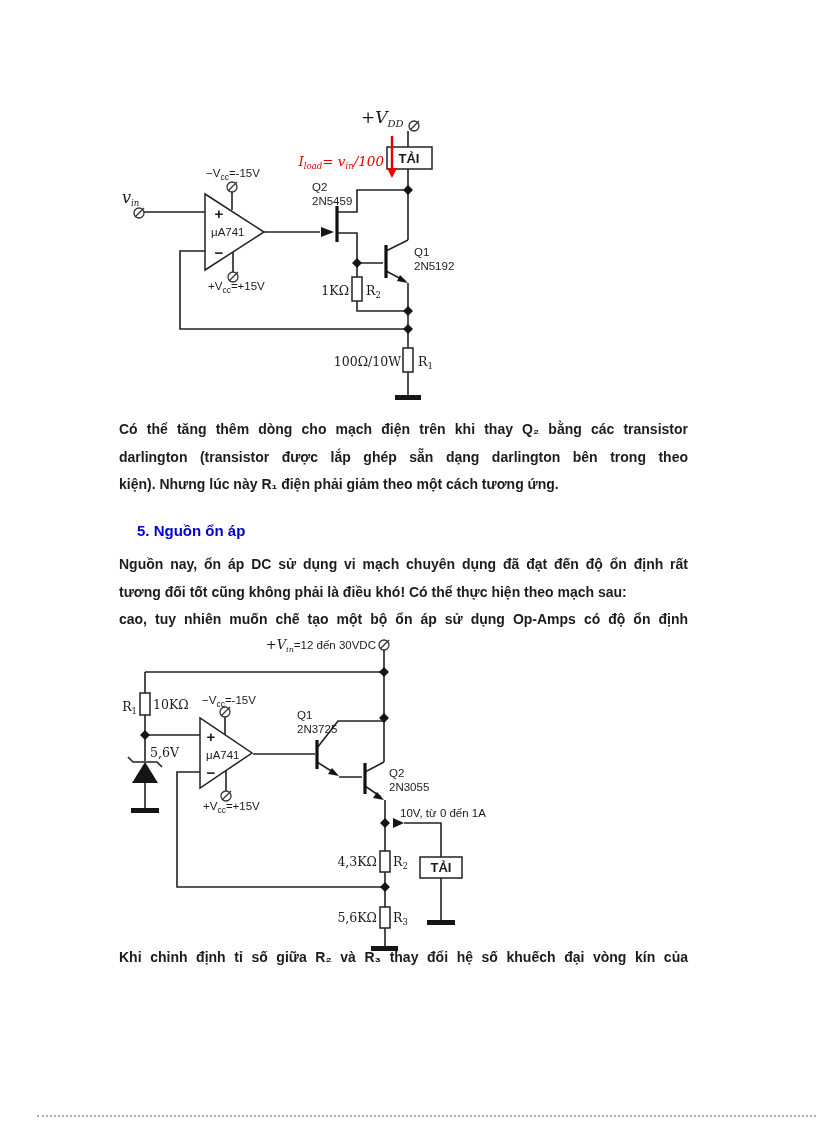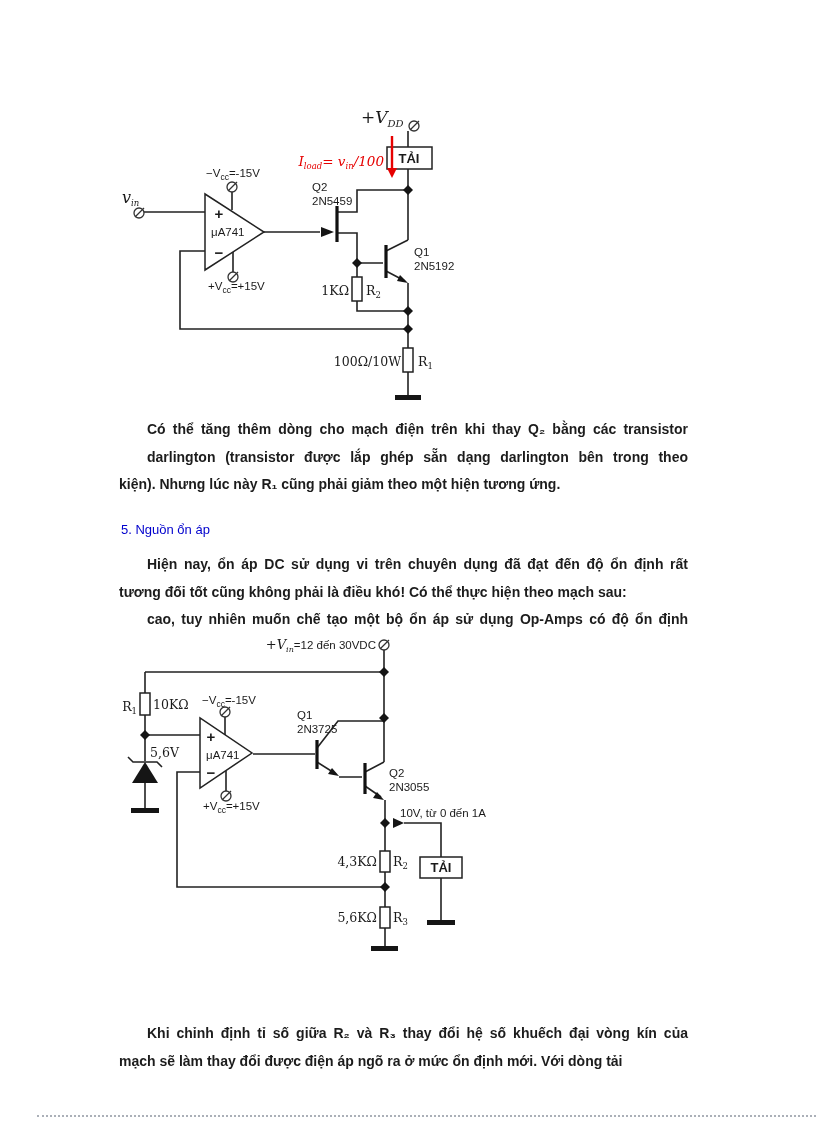--- a/index.html
+++ b/index.html
@@ -17,22 +17,22 @@
   .lblb{font-family:"Liberation Sans","DejaVu Sans",sans-serif;font-size:13px;font-weight:bold;}
   .ser{font-family:"DejaVu Serif",serif;font-size:12.5px;}
   .seri{font-family:"DejaVu Serif",serif;font-style:italic;}
   .vbig{font-size:17px;}
   .vmed{font-size:13px;}
   .sub{font-size:8.5px;}
   .plusminus{font-size:15px;font-weight:bold;}
   .red{fill:#e60000;}
   .redstroke{stroke:#e60000;stroke-width:2.4;fill:none;}
   .para{position:absolute;left:119px;width:569px;font-size:14px;font-weight:bold;color:#1c1c1c;line-height:27.5px;}
-  .para .fill{text-align:justify;text-align-last:justify;margin-left:28px;}
-  .heading{position:absolute;left:121px;font-size:13px;font-weight:normal;}
+  .para .fill{text-align:justify;text-align-last:justify;}
+  .heading{position:absolute;left:137px;font-size:15px;font-weight:bold;}
   .footer-dots{position:absolute;left:37px;top:1115px;width:779px;height:0;border-top:2px dotted #abb0b8;}
 </style>
 </head>
 <body>
 
 <div class="page">
 
   <svg width="816" height="1123" viewBox="0 0 816 1123">
 
     <g>
@@ -145,30 +145,29 @@
         <polygon points="384,713 389,718 384,723 379,718"></polygon>
         <polygon points="385,818 390,823 385,828 380,823"></polygon>
         <polygon points="385,882 390,887 385,892 380,887"></polygon>
       </g>
     </g>
   </svg>
 
   <div class="para" style="top:416px">
     <div class="line fill">Có thể tăng thêm dòng cho mạch điện trên khi thay Q₂ bằng các transistor</div>
     <div class="line fill">darlington (transistor được lắp ghép sẵn dạng darlington bên trong theo</div>
-    <div class="line">kiện). Nhưng  lúc này R₁ cũng phải giảm theo một hiện tương ứng.</div>
+    <div class="line">kiện). Nhưng  lúc này R₁ điện phải giảm theo một cách tương ứng.</div>
   </div>
 
   <div class="heading" style="top:522px;color:#0101cd">5. Nguồn ổn áp</div>
 
   <div class="para" style="top:551px">
-    <div class="line fill">Hiện nay, ổn áp DC sử dụng vi trên chuyên dụng đã đạt đến độ ổn định rất</div>
+    <div class="line fill">Nguồn nay, ổn áp DC sử dụng vi mạch chuyên dụng đã đạt đến độ ổn định rất</div>
     <div class="line">tương đối tốt cũng không phải là điều khó! Có thể thực hiện theo mạch sau:</div>
     <div class="line fill">cao, tuy nhiên  muốn chế tạo một bộ ổn áp sử dụng Op-Amps có độ ổn định</div>
   </div>
 
-  <div class="para" style="top:1020px">
+  <div class="para" style="top:944px">
     <div class="line fill">Khi chỉnh định tỉ số giữa R₂ và R₃ thay đổi hệ số khuếch đại vòng kín của</div>
-    <div class="line">mạch sẽ làm thay đổi được điện áp ngõ ra ở mức ổn định mới. Với dòng tải</div>
   </div>
 
   <div class="footer-dots"></div>
 </div>
 
 </body></html>

